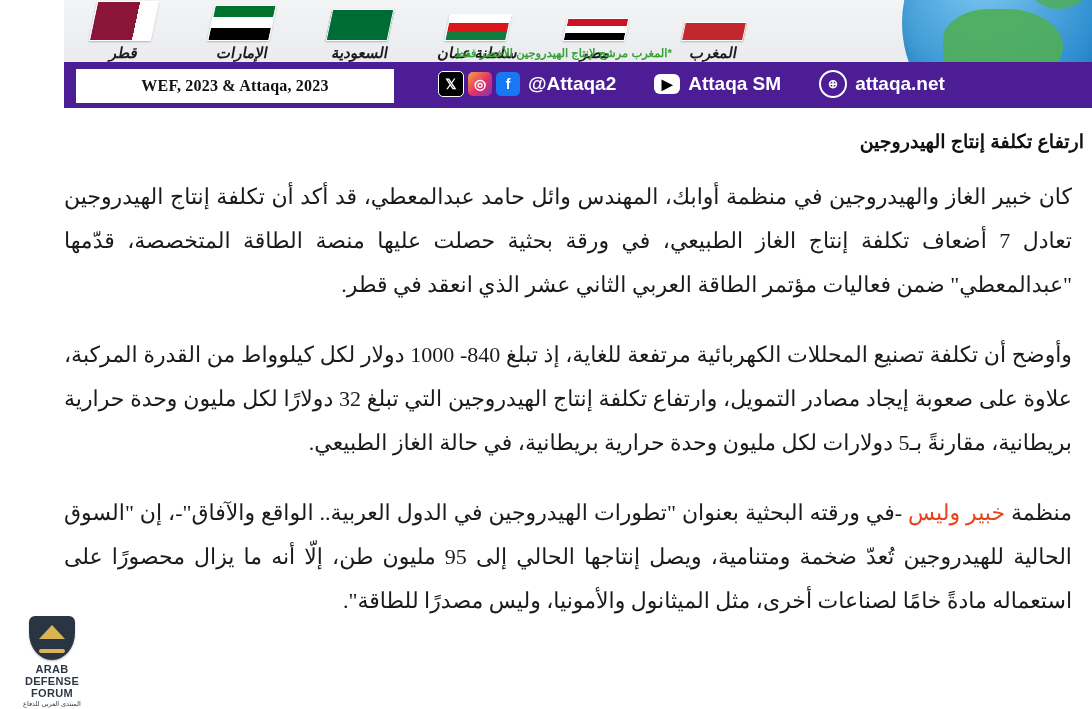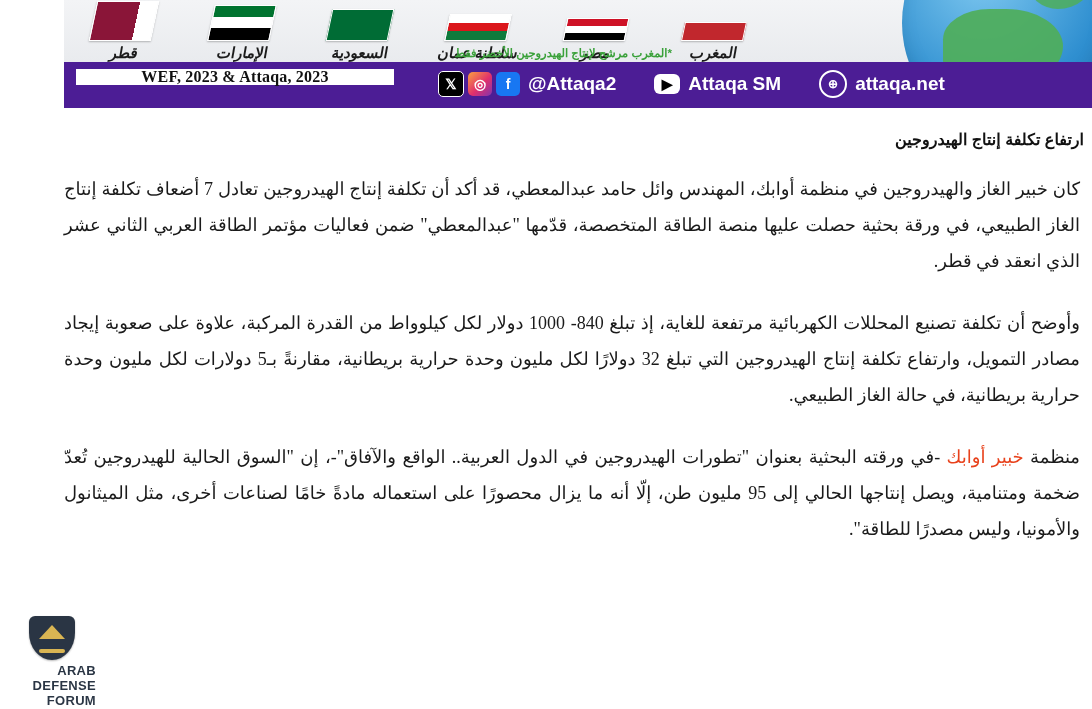--- a/index.html
+++ b/index.html
@@ -125,21 +125,21 @@
     font-size: 11.5px;
     font-weight: bold;
     color: #3aa13a;
     white-space: nowrap;
   }
   .source-box {
     position: absolute;
     left: 12px;
     top: 7px;
     width: 318px;
-    height: 16px;
+    height: 34px;
     background: #ffffff;
     color: #111;
     display: flex;
     align-items: center;
     justify-content: center;
     font-family: "Liberation Serif", serif;
     font-weight: bold;
     font-size: 16px;
     letter-spacing: .2px;
   }
@@ -193,29 +193,29 @@
   .article {
     position: absolute;
     left: 64px;
     top: 130px;
     width: 1020px;
     color: #1a1a1a;
   }
   .article h2 {
     margin: 0 0 22px 0;
     font-family: "Liberation Sans", sans-serif;
-    font-size: 16px;
+    font-size: 19px;
     font-weight: bold;
     text-align: right;
     color: #111;
   }
   .article p {
-    margin: 0 4px 26px 0;
+    margin: 0 12px 26px 0;
     font-family: "Liberation Serif", serif;
-    font-size: 18px;
+    font-size: 22px;
     line-height: 2.0;
     text-align: justify;
     color: #1a1a1a;
   }
   .lnk {
     color: #e8421c;
     text-decoration: none;
   }
 
   
@@ -253,26 +253,25 @@
     left: 50%;
     bottom: 7px;
     transform: translateX(-50%);
     width: 26px;
     height: 4px;
     background: #d8b24a;
     border-radius: 2px;
   }
   .wm-t1 {
     font-family: "Liberation Sans", sans-serif;
-    font-size: 13px;
+    font-size: 11px;
     font-weight: bold;
     letter-spacing: .3px;
     color: #1f2b3a;
     margin-top: 3px;
-    text-align: right;
   }
   .wm-t2 {
     font-family: "Liberation Sans", sans-serif;
     font-size: 6.5px;
     color: #1f2b3a;
     margin-top: 1px;
   }
 </style>
 </head>
 <body>
@@ -337,21 +336,21 @@
   </div>
 </div>
 
 <div class="article">
   <h2>ارتفاع تكلفة إنتاج الهيدروجين</h2>
 
   <p>كان خبير الغاز والهيدروجين في منظمة أوابك، المهندس وائل حامد عبدالمعطي، قد أكد أن تكلفة إنتاج الهيدروجين تعادل 7 أضعاف تكلفة إنتاج الغاز الطبيعي، في ورقة بحثية حصلت عليها منصة الطاقة المتخصصة، قدّمها "عبدالمعطي" ضمن فعاليات مؤتمر الطاقة العربي الثاني عشر الذي انعقد في قطر.</p>
   <p>وأوضح أن تكلفة تصنيع المحللات الكهربائية مرتفعة للغاية، إذ تبلغ 840- 1000 دولار لكل كيلوواط من القدرة المركبة، علاوة على صعوبة إيجاد مصادر التمويل، وارتفاع تكلفة إنتاج الهيدروجين التي تبلغ 32 دولارًا لكل مليون وحدة حرارية بريطانية، مقارنةً بـ5 دولارات لكل مليون وحدة حرارية بريطانية، في حالة الغاز الطبيعي.</p>
 
   <p>
-    <span>منظمة </span><a class="lnk" href="#">خبير أوابك</a><span> -في ورقته البحثية بعنوان "تطورات الهيدروجين في الدول العربية.. الواقع والآفاق"-، إن "السوق الحالية للهيدروجين تُعدّ ضخمة ومتنامية، ويصل إنتاجها الحالي إلى 95 مليون طن، إلّا أنه ما يزال محصورًا على استعماله مادةً خامًا لصناعات أخرى، مثل الميثانول والأمونيا، وليس مصدرًا للطاقة".</span>
+    <span>منظمة </span><a class="lnk" href="#">خبير وليس</a><span> -في ورقته البحثية بعنوان "تطورات الهيدروجين في الدول العربية.. الواقع والآفاق"-، إن "السوق الحالية للهيدروجين تُعدّ ضخمة ومتنامية، ويصل إنتاجها الحالي إلى 95 مليون طن، إلّا أنه ما يزال محصورًا على استعماله مادةً خامًا لصناعات أخرى، مثل الميثانول والأمونيا، وليس مصدرًا للطاقة".</span>
   </p>
 </div>
 
 <div class="watermark">
   <div class="wm-shield"></div>
   <div class="wm-t1">ARAB DEFENSE FORUM</div>
   <div class="wm-t2">المنتدى العربي للدفاع والتكنولوجيا</div>
 </div>
 
 </body></html>

